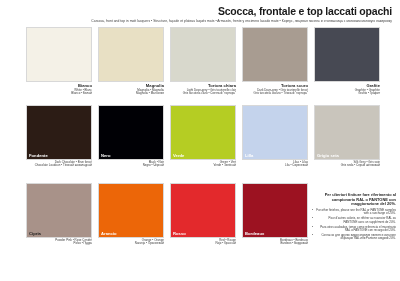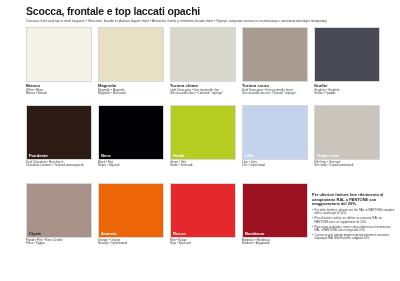--- a/index.html
+++ b/index.html
@@ -3,21 +3,21 @@
 <meta charset="utf-8">
 <style>
   html,body{margin:0;padding:0;}
   body{
     width:400px;height:281px;
     background:#ffffff;
     font-family:"Liberation Sans", sans-serif;
     color:#231f20;
     overflow:hidden;
   }
-  .page{position:relative;width:400px;height:281px;box-sizing:border-box;padding:6px 8px 0 8px;}
+  .page{position:relative;width:400px;height:281px;box-sizing:border-box;padding:6px 8px 0 8px;text-align:right;}
 
   .title{
     font-size:10.5px;font-weight:bold;letter-spacing:-0.2px;
     line-height:11px;margin:0 0 1.5px 18px;color:#1a1a1a;
   }
   .subtitle{
     font-size:3.3px;line-height:4px;margin:0 0 4px 18px;color:#3a3a3a;
     letter-spacing:0.05px;white-space:nowrap;
   }
 

